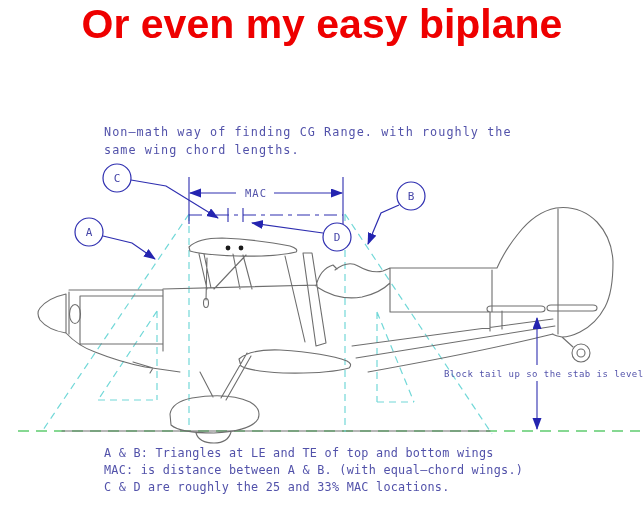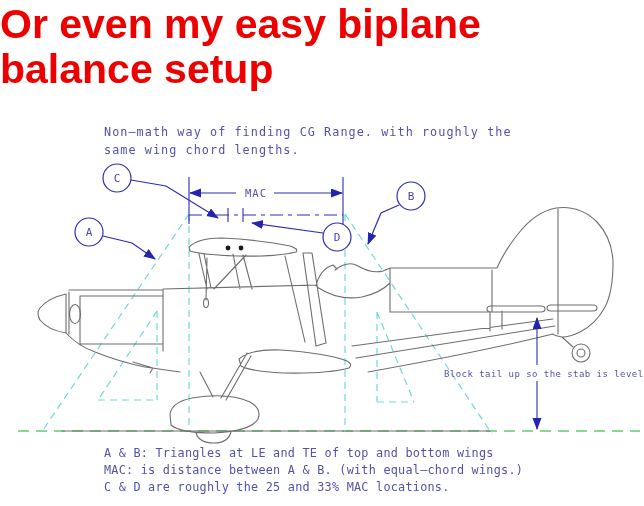--- a/index.html
+++ b/index.html
@@ -1,18 +1,18 @@
 <!DOCTYPE html>
 <html><head>
 <meta charset="utf-8">
 <style>
   html,body{margin:0;padding:0;background:#fff;}
   #stage{position:relative;width:644px;height:506px;background:#fff;overflow:hidden;
          font-family:"Liberation Sans",sans-serif;}
-  #title{position:absolute;top:2px;left:0;right:0;
+  #title{position:absolute;top:2px;left:0;right:0;text-align:center;
          color:#ee0000;font-weight:bold;font-size:41px;line-height:45px;letter-spacing:0px;}
   #title span{display:block;}
   svg{position:absolute;top:0;left:0;}
   .outline{stroke:#6e6e6e;stroke-width:1.1;fill:none;stroke-linejoin:round;stroke-linecap:round;}
   .cyan{stroke:#72d8d8;stroke-width:1.2;fill:none;stroke-dasharray:7 5;}
   .ground-green{stroke:#5fcb6f;stroke-width:1.4;fill:none;stroke-dasharray:11 7;}
   .blue{stroke:#2e2eb0;stroke-width:1.2;fill:none;}
   .blue-thin{stroke:#2e2eb0;stroke-width:1.1;fill:none;}
   .dashdot{stroke:#2e2eb0;stroke-width:1.1;fill:none;stroke-dasharray:13 5 4 5;}
   .callout{stroke:#2e2eb0;stroke-width:1.2;fill:#ffffff;}
@@ -20,21 +20,20 @@
   .lettertext{font-family:"DejaVu Sans Mono",monospace;fill:#4646a8;}
   .dot{fill:#1a1a1a;stroke:none;}
 </style>
 </head>
 <body>
 
 <div id="stage">
 
   <div id="title">
     <span>Or even my easy biplane</span>
-    <span>balance setup</span>
   </div>
 
   <svg width="644" height="506" viewBox="0 0 644 506">
     <defs>
       <marker id="ah" orient="auto" markerUnits="userSpaceOnUse" markerWidth="13" markerHeight="10" refX="11" refY="4.5">
         <path d="M0,0 L12,4.5 L0,9 Z" fill="#2424b0"></path>
       </marker>
     </defs>
 
     <path class="ground-green" d="M18,431 L640,431"></path>

